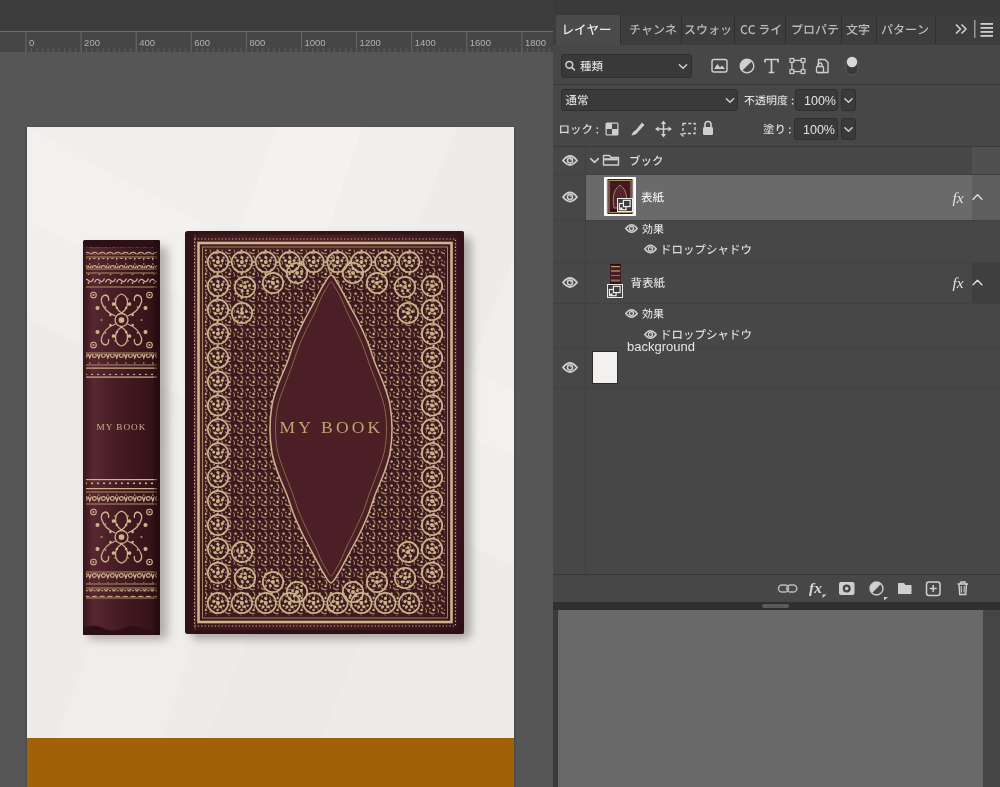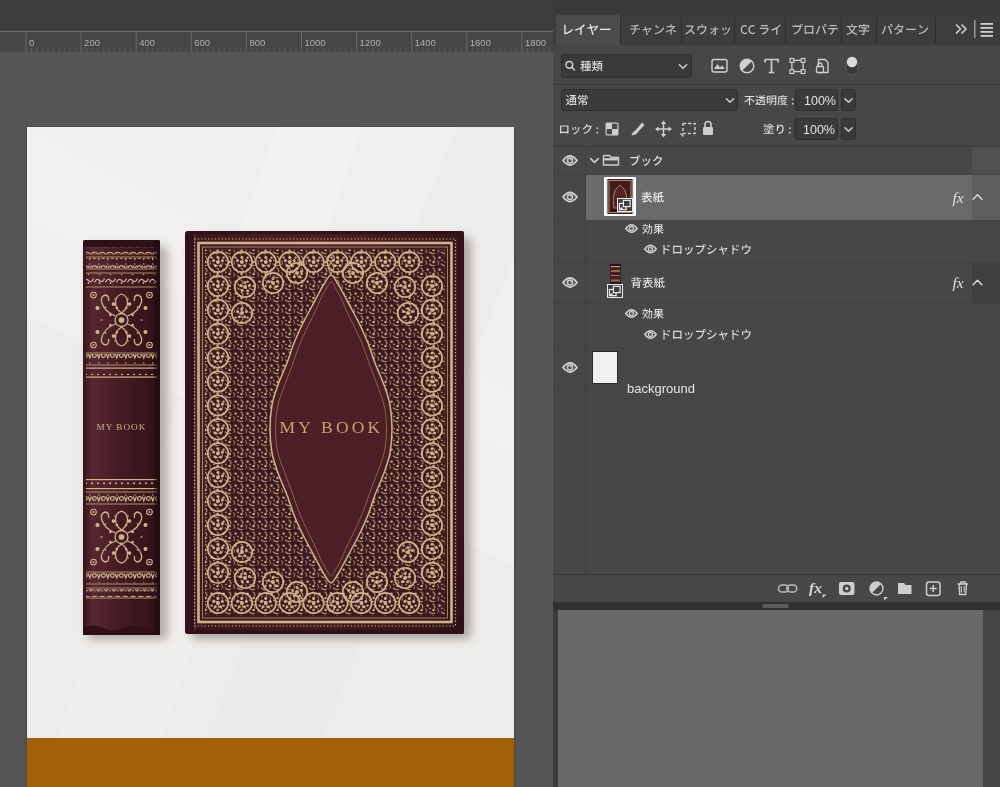--- a/index.html
+++ b/index.html
@@ -808,21 +808,21 @@
       </svg>
     </div>
 <div class="abs" style="left:592px;top:351px;width:26px;height:33px;background:#f2f1ef;border:1.5px solid #2b2b2b"></div>
 <div class="abs" style="left:553px;top:574px;width:447px;height:28px;background:#474747;border-top:1px solid #383838"></div>
 <div class="abs" style="left:553px;top:602px;width:447px;height:8px;background:#303030"></div>
 <div class="abs" style="left:762px;top:604px;width:27px;height:4px;background:#5a5a5a;border-radius:2px"></div>
 <div class="abs" style="left:558px;top:610px;width:425px;height:177px;background:#696969"></div>
 <div class="abs" style="left:983px;top:610px;width:17px;height:177px;background:#454545"></div>
 <div class="abs" style="left:804px;top:93.5px;font-family:'Liberation Sans',sans-serif;font-size:12.5px;color:#e2e2e2;font-weight:400;white-space:nowrap;">100%</div>
 <div class="abs" style="left:803px;top:122.5px;font-family:'Liberation Sans',sans-serif;font-size:12.5px;color:#e2e2e2;font-weight:400;white-space:nowrap;">100%</div>
-<div class="abs" style="left:627px;top:381px;font-family:'Liberation Sans',sans-serif;font-size:13px;color:#e6e6e6;font-weight:400;white-space:nowrap;">background</div>
+<div class="abs" style="left:627px;top:339px;font-family:'Liberation Sans',sans-serif;font-size:13px;color:#e6e6e6;font-weight:400;white-space:nowrap;">background</div>
 <div class="abs" style="left:952.5px;top:188.5px;font-family:'Liberation Serif',sans-serif;font-size:15.5px;color:#e2e2e2;font-weight:400;white-space:nowrap;font-style:italic">fx</div>
 <div class="abs" style="left:952.5px;top:274px;font-family:'Liberation Serif',sans-serif;font-size:15.5px;color:#e2e2e2;font-weight:400;white-space:nowrap;font-style:italic">fx</div>
 <div class="abs" style="left:809px;top:579px;font-family:'Liberation Serif',serif;font-style:italic;font-weight:bold;font-size:15.5px;color:#d8d8d8">fx</div>
 <svg class="abs" style="left:0;top:0;pointer-events:none" width="1000" height="787" viewBox="0 0 1000 787">
       <path d="M956.5,25 L960.5,29 L956.5,33 M962,25 L966,29 L962,33" fill="none" stroke="#cfcfcf" stroke-width="1.7" stroke-linecap="round" stroke-linejoin="round"></path>
       <rect x="974" y="20" width="1.5" height="18" fill="#9a9a9a"></rect>
       <rect x="980.5" y="23.0" width="12.5" height="1.8" fill="#cfcfcf"></rect>
       <rect x="980.5" y="27.0" width="12.5" height="1.8" fill="#cfcfcf"></rect>
       <rect x="980.5" y="31.0" width="12.5" height="1.8" fill="#cfcfcf"></rect>
       <rect x="980.5" y="35.0" width="12.5" height="1.8" fill="#cfcfcf"></rect>

